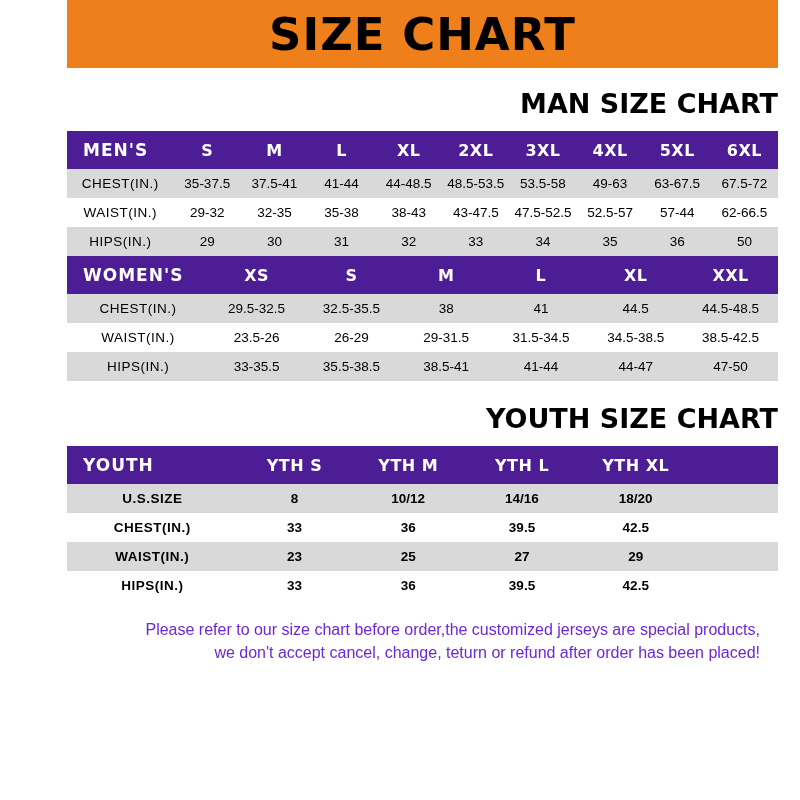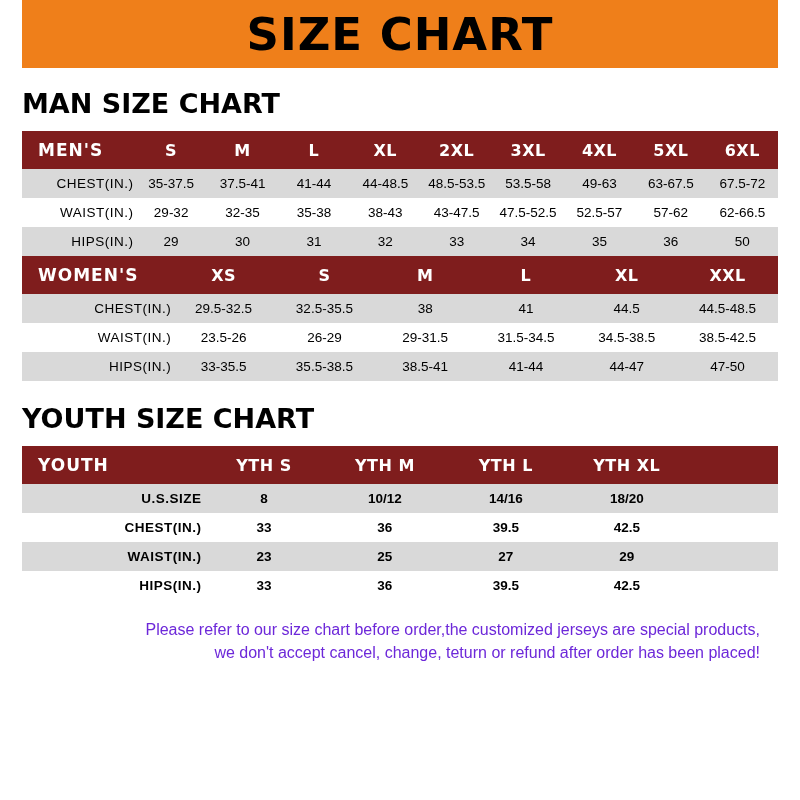--- a/index.html
+++ b/index.html
@@ -12,20 +12,21 @@
     background: #ffffff;
     font-family: "Liberation Sans", sans-serif;
     overflow: hidden;
   }
   .page {
     position: relative;
     width: 800px;
     height: 655px;
     background: #ffffff;
     box-sizing: border-box;
+    padding-left: 45px;
   }
   
   .header-band {
     position: relative;
     width: 100%;
     height: 68px;
     background: #ef7f1a;
     display: flex;
     align-items: center;
     justify-content: center;
@@ -55,38 +56,38 @@
     color: #000000;
     line-height: 1;
     position: relative;
     z-index: 2;
   }
   .content {
     padding: 0 22px;
     box-sizing: border-box;
   }
   .section-title {
-    text-align: left;
+    text-align: right;
     font-family: "DejaVu Sans", sans-serif;
     font-weight: bold;
     font-size: 27px;
     color: #000000;
     letter-spacing: 0px;
   }
   .mantitle { margin-top: 20px; margin-bottom: 12px; }
   .womentitle { margin-top: 20px; margin-bottom: 12px; }
   .youthtitle { margin-top: 22px; margin-bottom: 12px; }
 
   table.size-table {
     width: 100%;
     border-collapse: collapse;
     table-layout: fixed;
   }
   table.size-table tr.head-row {
-    background: #7f1d1d;
+    background: #4c1d95;
     color: #ffffff;
   }
   table.size-table tr.head-row th {
     font-family: "DejaVu Sans", sans-serif;
     font-weight: bold;
     font-size: 16px;
     padding: 9px 2px;
     text-align: center;
     color: #ffffff;
     letter-spacing: 0.5px;
@@ -98,21 +99,21 @@
     letter-spacing: 1px;
   }
   table.size-table td {
     font-family: "Liberation Sans", sans-serif;
     font-size: 13.5px;
     color: #000000;
     padding: 7px 2px;
     text-align: center;
   }
   table.size-table td.label-col {
-    text-align: right;
+    text-align: center;
     font-size: 13.5px;
     letter-spacing: 0.5px;
   }
   table.size-table tr.row-alt td { background: #d9d9d9; }
   table.size-table tr.row-plain td { background: #ffffff; }
 
   
   .women-table tr.head-row th { font-size: 17px; }
   .women-table td { font-size: 15px; padding: 9px 2px; }
   .women-table td.label-col { font-size: 15px; }
@@ -186,21 +187,21 @@
       </tr>
       <tr class="row-plain">
         <td class="label-col">WAIST(IN.)</td>
         <td>29-32</td>
         <td>32-35</td>
         <td>35-38</td>
         <td>38-43</td>
         <td>43-47.5</td>
         <td>47.5-52.5</td>
         <td>52.5-57</td>
-        <td>57-62</td>
+        <td>57-44</td>
         <td>62-66.5</td>
       </tr>
       <tr class="row-alt">
         <td class="label-col">HIPS(IN.)</td>
         <td>29</td>
         <td>30</td>
         <td>31</td>
         <td>32</td>
         <td>33</td>
         <td>34</td>

